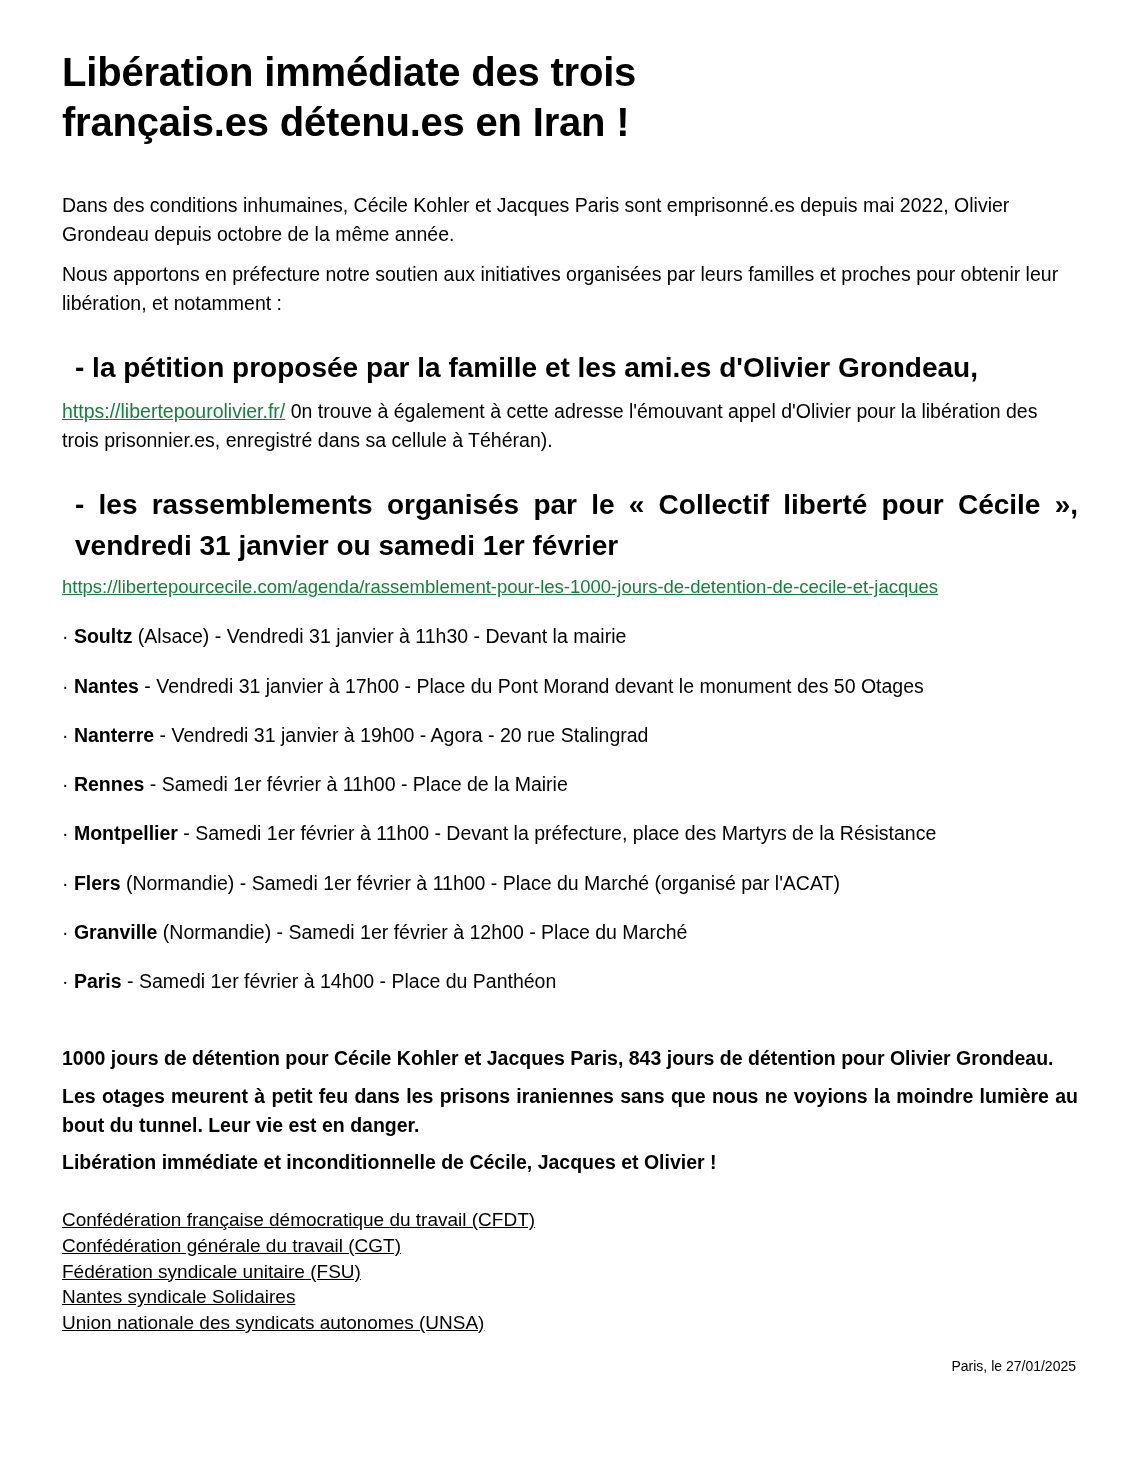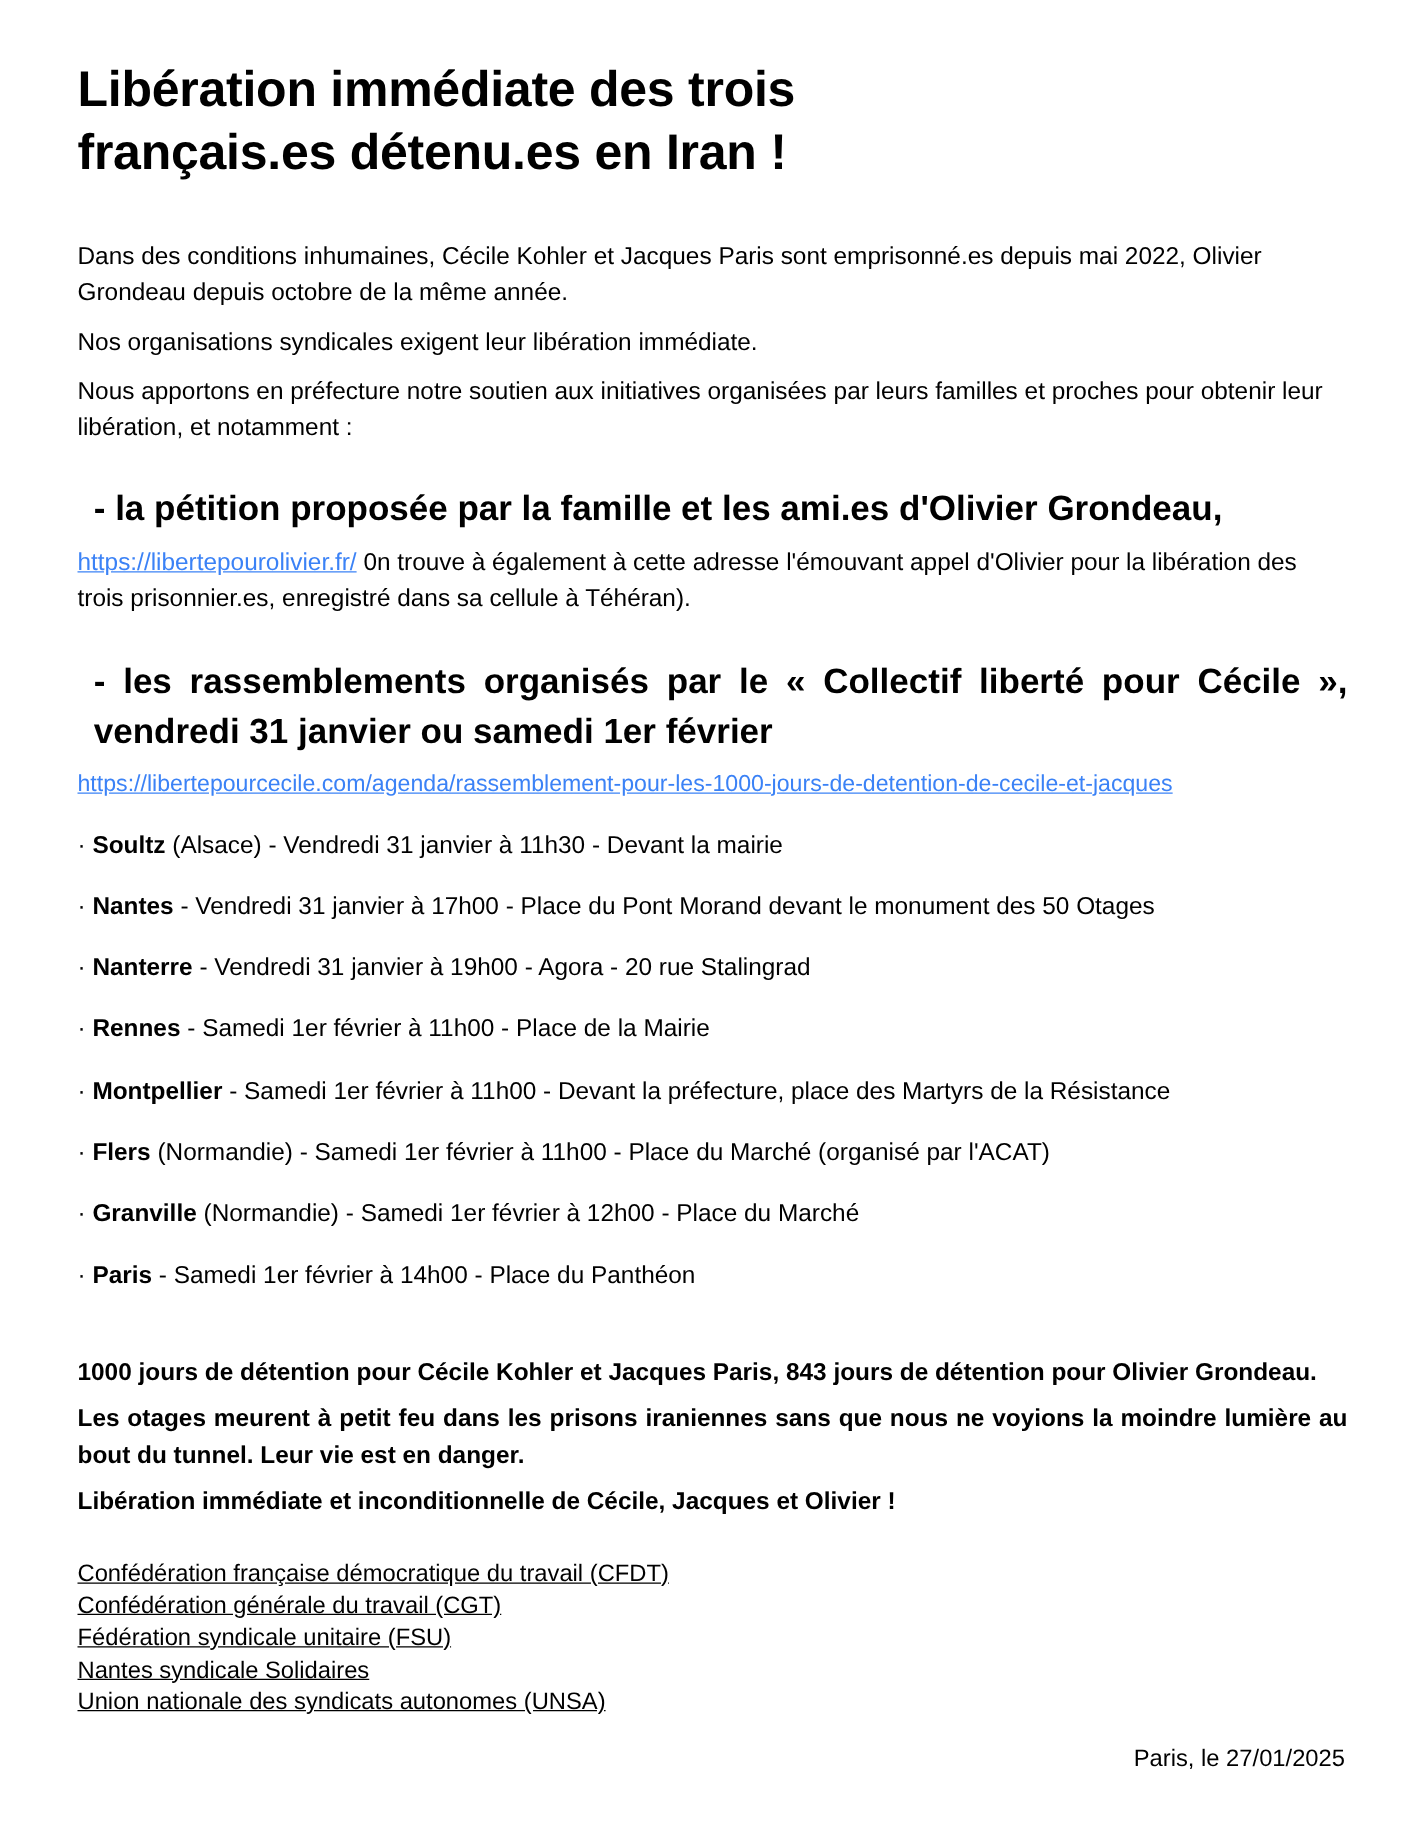--- a/index.html
+++ b/index.html
@@ -44,21 +44,21 @@
     font-size: 28px;
     font-weight: bold;
     line-height: 1.45;
     margin: 30px 0 8px 13px;
   }
   .section-head.justify {
     text-align: justify;
     text-align-last: left;
   }
   a.link {
-    color: #3b82f6;
+    color: #15803d;
     text-decoration: underline;
     word-break: break-all;
   }
   .link-para {
     font-size: 19.5px;
     line-height: 1.5;
     margin: 0 0 4px 0;
   }
   .bigurl {
     font-size: 18.5px;
@@ -92,38 +92,37 @@
   .signatures {
     margin-top: 30px;
   }
   .signatures div {
     font-size: 19px;
     line-height: 1.35;
     text-decoration: underline;
   }
   .dateline {
     text-align: right;
-    font-size: 19px;
+    font-size: 14px;
     margin-top: 22px;
     padding-right: 2px;
   }
   .dot {
     display: inline;
   }
 </style>
 </head>
 <body>
 
 <div class="page">
 
   <h1 class="title">Libération immédiate des trois français.es détenu.es en Iran !</h1>
 
   <div class="intro-block">
     <p class="para">Dans des conditions inhumaines, Cécile Kohler et Jacques Paris sont emprisonné.es depuis mai 2022, Olivier Grondeau depuis octobre de la même année.</p>
-    <p class="para">Nos organisations syndicales exigent leur libération immédiate.</p>
     <p class="para">Nous apportons en préfecture notre soutien aux initiatives organisées par leurs familles et proches pour obtenir leur libération, et notamment :</p>
   </div>
 
   <h2 class="section-head">- la pétition proposée par la famille et les ami.es d'Olivier Grondeau,</h2>
 
   <p class="link-para">
     <a class="link" href="#">https://libertepourolivier.fr/</a>
     <span>0n trouve à également à cette adresse l'émouvant appel d'Olivier pour la libération des trois prisonnier.es, enregistré dans sa cellule à Téhéran).</span>
   </p>
 

